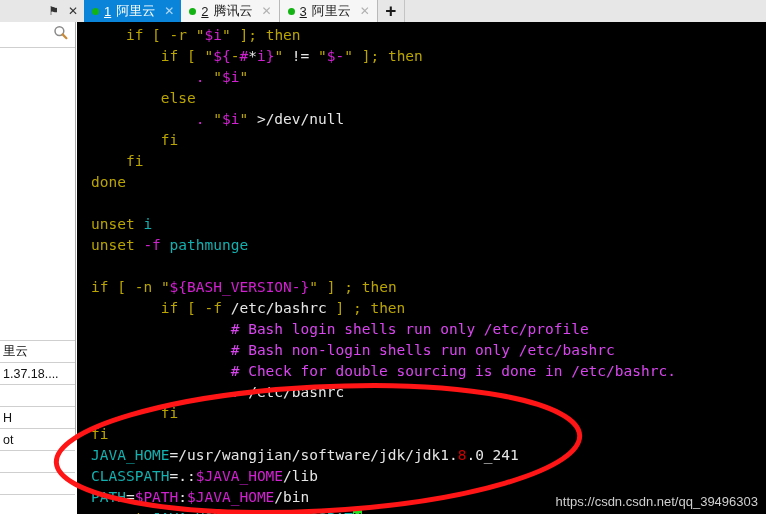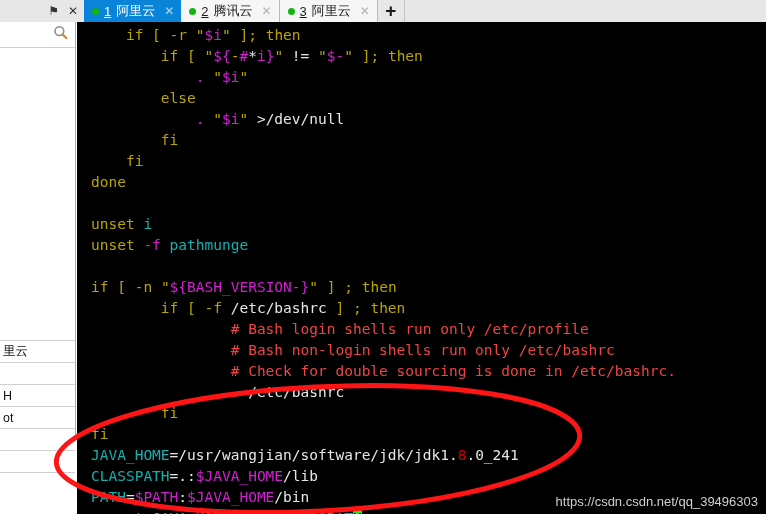--- a/index.html
+++ b/index.html
@@ -139,21 +139,21 @@
     font-size: 14.5px;
     line-height: 21px;
     white-space: pre;
     color: #d8d8d8;
   }
   .ln { height: 21px; }
   .c-yellow { color: #b9a400; text-align: center; }
   .c-mag    { color: #d020d0; }
   .c-white  { color: #e6e6e6; }
   .c-cyan   { color: #13b0b0; }
-  .c-blue   { color: #ef4444; margin-top: 11px; }
+  .c-blue   { color: #d946ef; margin-top: 11px; }
   .c-red    { color: #cc0000; }
   .cursor {
     background: #22e022;
     color: #000000;
   }
 
   
   #annot {
     position: absolute;
     left: 0; top: 0;
@@ -208,20 +208,21 @@
     <span>
       <svg width="15" height="15" viewBox="0 0 15 15" aria-hidden="true">
         <circle cx="6.4" cy="6.1" r="4.4" fill="#ffffff" stroke="#8a8a8a" stroke-width="1.5"></circle>
         <line x1="9.6" y1="9.4" x2="13.4" y2="13.2" stroke="#c98a3a" stroke-width="2.2" stroke-linecap="round"></line>
       </svg>
     </span>
   </div>
   <div class="sb-blank"></div>
   <div id="sidebar-rows">
       <div class="sb-row">里云</div>
+      <div class="sb-row">1.37.18....</div>
       <div class="sb-row empty"></div>
       <div class="sb-row">H</div>
       <div class="sb-row">ot</div>
       <div class="sb-row empty"></div>
       <div class="sb-row empty"></div>
     </div>
 </div>
 
 <div id="terminal">
   <div id="term-lines"><div class="ln" style="padding-left: 14px;"><span class="c-white">    </span><span class="c-yellow">if</span><span class="c-yellow"> [ </span><span class="c-yellow">-r</span><span class="c-white"> </span><span class="c-yellow">"</span><span class="c-mag">$i</span><span class="c-yellow">"</span><span class="c-yellow"> ]; </span><span class="c-yellow">then</span></div><div class="ln" style="padding-left: 14px;"><span class="c-white">        </span><span class="c-yellow">if</span><span class="c-yellow"> [ </span><span class="c-yellow">"</span><span class="c-mag">${</span><span class="c-yellow">-</span><span class="c-mag">#</span><span class="c-white">*</span><span class="c-mag">i</span><span class="c-mag">}</span><span class="c-yellow">"</span><span class="c-white"> != </span><span class="c-yellow">"</span><span class="c-mag">$-</span><span class="c-yellow">"</span><span class="c-yellow"> ]; </span><span class="c-yellow">then</span></div><div class="ln" style="padding-left: 14px;"><span class="c-white">            </span><span class="c-mag">.</span><span class="c-white"> </span><span class="c-yellow">"</span><span class="c-mag">$i</span><span class="c-yellow">"</span></div><div class="ln" style="padding-left: 14px;"><span class="c-white">        </span><span class="c-yellow">else</span></div><div class="ln" style="padding-left: 14px;"><span class="c-white">            </span><span class="c-mag">.</span><span class="c-white"> </span><span class="c-yellow">"</span><span class="c-mag">$i</span><span class="c-yellow">"</span><span class="c-white"> &gt;/dev/null</span></div><div class="ln" style="padding-left: 14px;"><span class="c-white">        </span><span class="c-yellow">fi</span></div><div class="ln" style="padding-left: 14px;"><span class="c-white">    </span><span class="c-yellow">fi</span></div><div class="ln" style="padding-left: 14px;"><span class="c-yellow">done</span></div><div class="ln" style="padding-left: 14px;"><span class="c-white"></span></div><div class="ln" style="padding-left: 14px;"><span class="c-yellow">unset</span><span class="c-white"> </span><span class="c-cyan">i</span></div><div class="ln" style="padding-left: 14px;"><span class="c-yellow">unset</span><span class="c-white"> </span><span class="c-mag">-f</span><span class="c-white"> </span><span class="c-cyan">pathmunge</span></div><div class="ln" style="padding-left: 14px;"><span class="c-white"></span></div><div class="ln" style="padding-left: 14px;"><span class="c-yellow">if</span><span class="c-yellow"> [ </span><span class="c-yellow">-n</span><span class="c-white"> </span><span class="c-yellow">"</span><span class="c-mag">${BASH_VERSION-}</span><span class="c-yellow">"</span><span class="c-yellow"> ] ; </span><span class="c-yellow">then</span></div><div class="ln" style="padding-left: 14px;"><span class="c-white">        </span><span class="c-yellow">if</span><span class="c-yellow"> [ </span><span class="c-yellow">-f</span><span class="c-white"> /etc/bashrc </span><span class="c-yellow">] ; </span><span class="c-yellow">then</span></div><div class="ln" style="padding-left: 14px;"><span class="c-white">                </span><span class="c-blue"># Bash login shells run only /etc/profile</span></div><div class="ln" style="padding-left: 14px;"><span class="c-white">                </span><span class="c-blue"># Bash non-login shells run only /etc/bashrc</span></div><div class="ln" style="padding-left: 14px;"><span class="c-white">                </span><span class="c-blue"># Check for double sourcing is done in /etc/bashrc.</span></div><div class="ln" style="padding-left: 14px;"><span class="c-white">                </span><span class="c-mag">.</span><span class="c-white"> /etc/bashrc</span></div><div class="ln" style="padding-left: 14px;"><span class="c-white">        </span><span class="c-yellow">fi</span></div><div class="ln" style="padding-left: 14px;"><span class="c-yellow">fi</span></div><div class="ln" style="padding-left: 14px;"><span class="c-cyan">JAVA_HOME</span><span class="c-white">=/usr/wangjian/software/jdk/jdk1.</span><span class="c-red">8</span><span class="c-white">.0_241</span></div><div class="ln" style="padding-left: 14px;"><span class="c-cyan">CLASSPATH</span><span class="c-white">=.:</span><span class="c-mag">$JAVA_HOME</span><span class="c-white">/lib</span></div><div class="ln" style="padding-left: 14px;"><span class="c-cyan">PATH</span><span class="c-white">=</span><span class="c-mag">$PATH</span><span class="c-white">:</span><span class="c-mag">$JAVA_HOME</span><span class="c-white">/bin</span></div><div class="ln" style="padding-left: 14px;"><span class="c-yellow">export</span><span class="c-white"> </span><span class="c-cyan">JAVA_HOME PATH CLASSPAT</span><span class="cursor">H</span></div></div>

